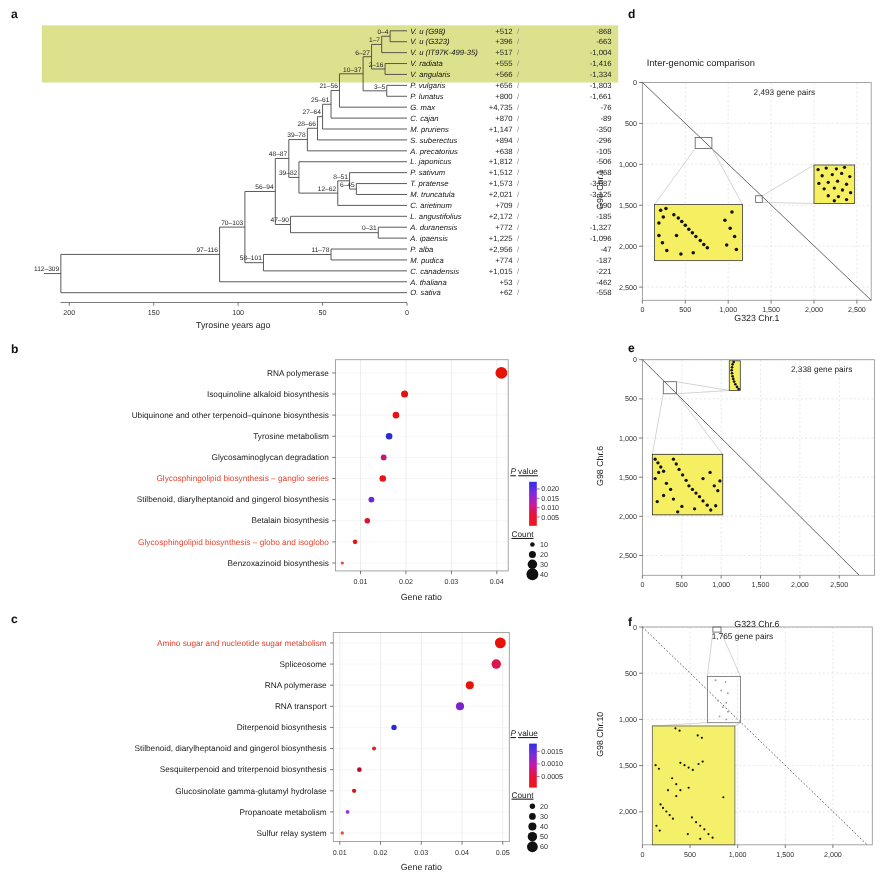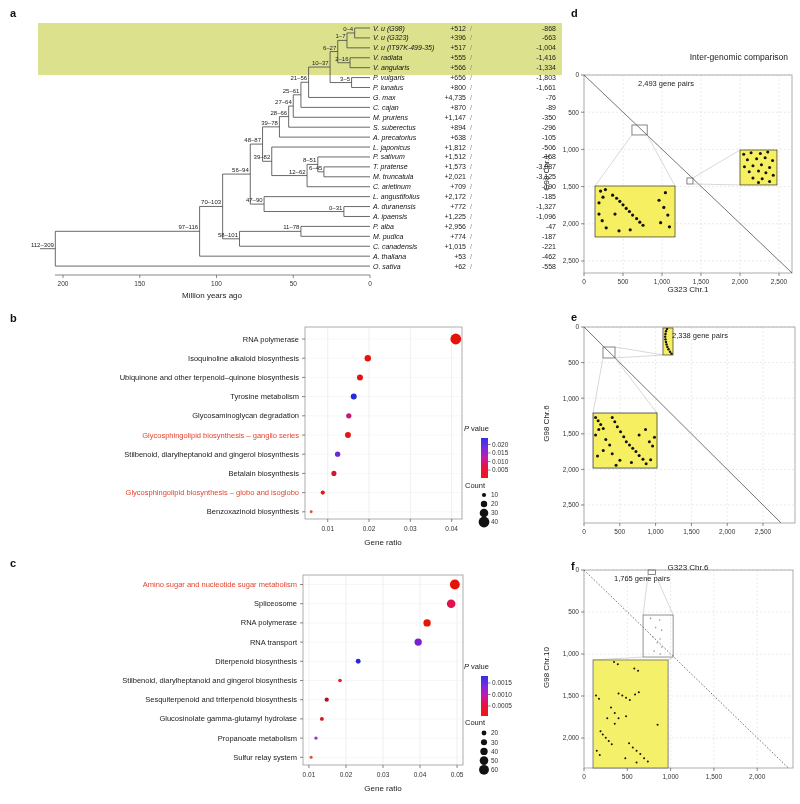--- a/index.html
+++ b/index.html
@@ -1,24 +1,24 @@
 <!DOCTYPE html>
 <html><head>
 <meta charset="utf-8">
 <style>
   html,body{margin:0;padding:0;background:#fff;}
   #fig{position:relative;width:800px;height:804px;background:#fff;overflow:hidden;
        font-family:"Liberation Sans","DejaVu Sans",sans-serif;}
   #plot{position:absolute;left:0;top:0;}
   .plabel{position:absolute;font-size:11px;font-weight:bold;color:#111;}
   .axtitle{position:absolute;font-size:8px;color:#222;text-align:center;}
-  .ptitle{position:absolute;font-size:8.5px;color:#222;text-align:right;}
-  .anno{position:absolute;font-size:7.5px;color:#222;text-align:left;}
+  .ptitle{position:absolute;font-size:8.5px;color:#222;text-align:left;}
+  .anno{position:absolute;font-size:7.5px;color:#222;text-align:center;}
   .rot{transform:rotate(-90deg);transform-origin:center center;}
-  .lgt{position:absolute;font-size:7.5px;color:#222;}
+  .lgt{position:absolute;font-size:7.5px;color:#222;text-decoration:underline;}
   .lgt .it{font-style:italic;}
   .lgt .rest{margin-left:2px;}
   svg text{font-family:"Liberation Sans","DejaVu Sans",sans-serif;fill:#222;}
   .tl{stroke:#444;stroke-width:0.8;fill:none;}
   .ax{stroke:#555;stroke-width:0.7;}
   .frame{fill:none;stroke:#999;stroke-width:0.8;}
   .grid{stroke:#dedede;stroke-width:0.5;}
   .hgrid{stroke:#efefef;stroke-width:0.5;}
   .dgrid{stroke:#d4d4d4;stroke-width:0.5;stroke-dasharray:2,2;}
   .tick{font-size:6.5px;fill:#333;}
@@ -677,28 +677,28 @@
       </g>
     </svg>
 
   <div class="plabel" style="left:10px;top:7px">a</div>
   <div class="plabel" style="left:10px;top:312px">b</div>
   <div class="plabel" style="left:10px;top:557px">c</div>
   <div class="plabel" style="left:571px;top:7px">d</div>
   <div class="plabel" style="left:571px;top:311px">e</div>
   <div class="plabel" style="left:571px;top:560px">f</div>
 
-  <div class="axtitle" style="left:122px;top:291px;width:180px">Million years ago</div>
+  <div class="axtitle" style="left:122px;top:291px;width:180px">Tyrosine years ago</div>
   <div class="axtitle" style="left:333px;top:538px;width:100px">Gene ratio</div>
   <div class="axtitle" style="left:333px;top:784px;width:100px">Gene ratio</div>
 
   <div class="ptitle" style="left:588px;top:52px;width:200px">Inter-genomic comparison</div>
   <div class="anno" style="left:638px;top:79px;width:150px">2,493 gene pairs</div>
   <div class="anno" style="left:672px;top:331px;width:150px">2,338 gene pairs</div>
-  <div class="anno" style="left:614px;top:574px;width:150px">1,765 gene pairs</div>
+  <div class="anno" style="left:600px;top:574px;width:150px">1,765 gene pairs</div>
 
   <div class="axtitle" style="left:638px;top:285px;width:100px">G323 Chr.1</div>
   <div class="axtitle" style="left:638px;top:563px;width:100px">G323 Chr.6</div>
   <div class="axtitle" style="left:638px;top:804px;width:100px">G323 Chr.10</div>
 
   <div class="axtitle rot" style="left:506px;top:168px;width:80px">G98 Chr.1</div>
   <div class="axtitle rot" style="left:506px;top:419px;width:80px">G98 Chr.6</div>
   <div class="axtitle rot" style="left:506px;top:663px;width:80px">G98 Chr.10</div>
 
   <div class="lgt" style="left:464px;top:424px"><span class="it">P</span><span class="rest">value</span></div>

